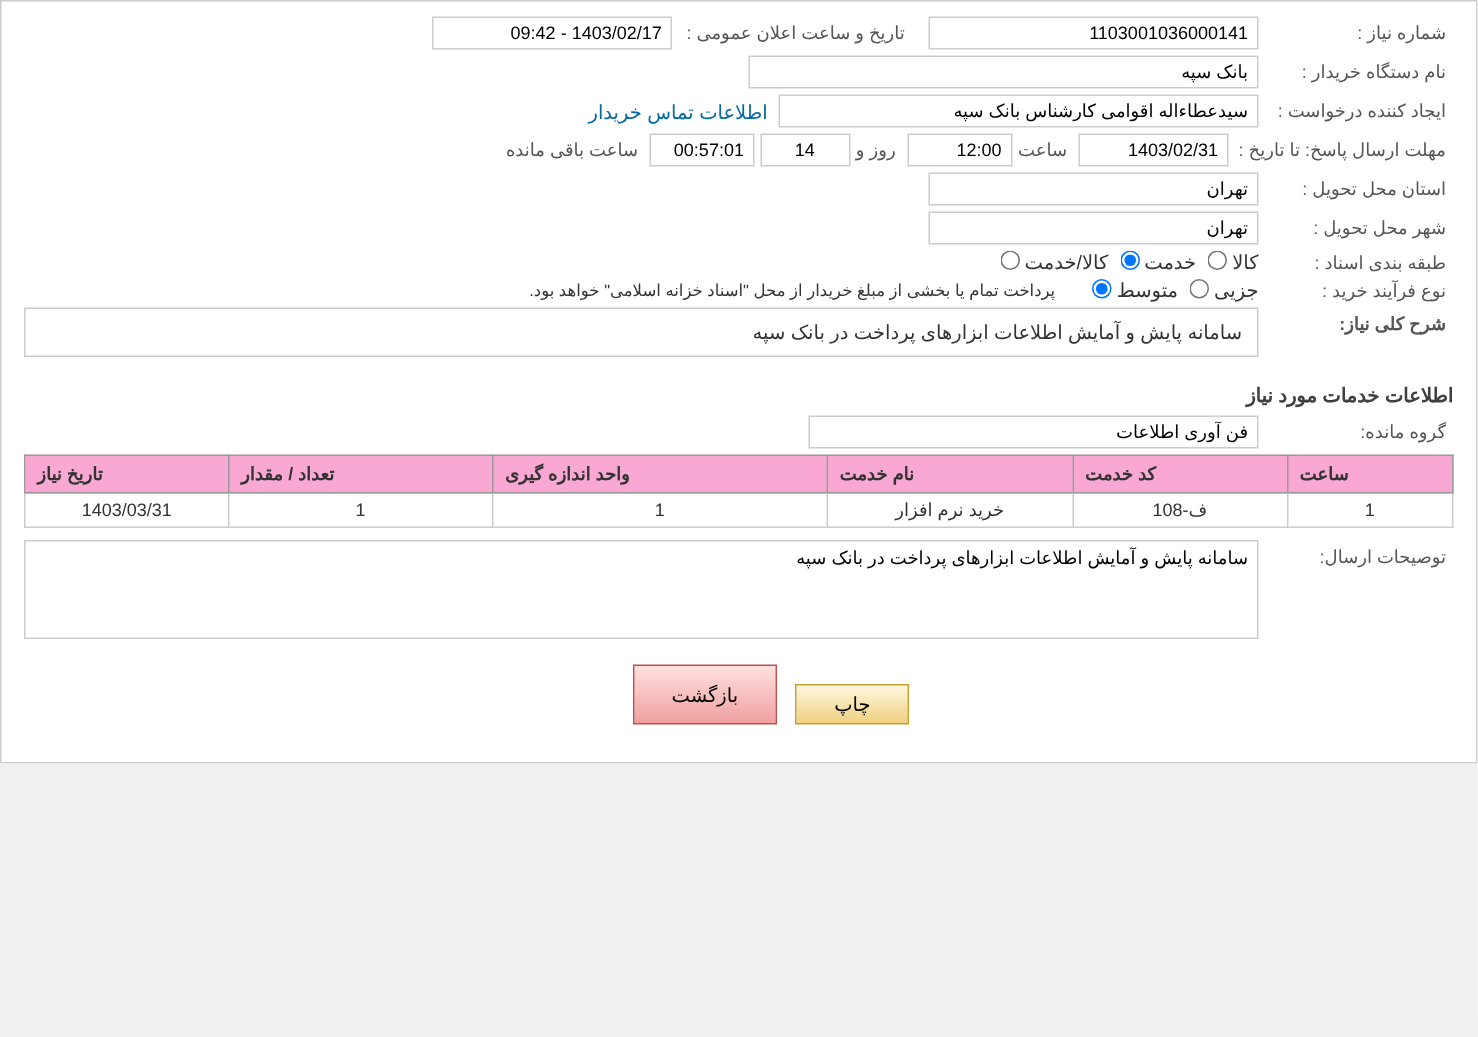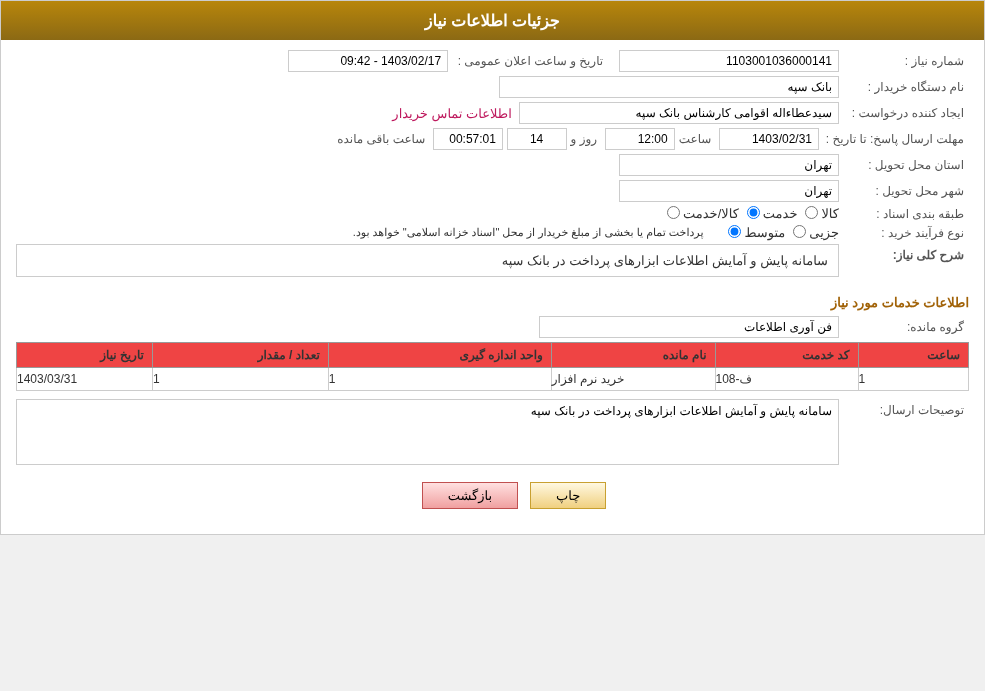--- a/index.html
+++ b/index.html
@@ -48,28 +48,28 @@
       font-family: Tahoma, Arial, sans-serif;
       direction: rtl;
       background: #fff;
     }
     .input-wide { width: 220px; }
     .input-medium { width: 160px; }
     .input-small { width: 100px; }
     .input-xsmall { width: 70px; }
     .input-number { width: 60px; text-align: center; }
     .link-blue {
-      color: #be185d;
+      color: #0369a1;
       cursor: pointer;
       text-decoration: none;
     }
     .section-title {
       font-weight: bold;
       font-size: 13px;
-      color: #a16207;
+      color: #404040;
       margin: 10px 0 6px 0;
     }
     .textarea-field {
       width: 100%;
       border: 1px solid #ccc;
       font-size: 12px;
       font-family: Tahoma, Arial, sans-serif;
       direction: rtl;
       resize: none;
       padding: 4px 6px;
@@ -91,30 +91,30 @@
       margin-bottom: 8px;
     }
     
     .data-table {
       width: 100%;
       border-collapse: collapse;
       margin-bottom: 8px;
       font-size: 12px;
     }
     .data-table th {
-      background: #ef4444;
+      background: #f9a8d4;
       border: 1px solid #999;
       padding: 5px 8px;
-      text-align: right;
+      text-align: left;
       font-weight: bold;
     }
     .data-table td {
       border: 1px solid #ccc;
       padding: 4px 0;
-      text-align: left;
+      text-align: center;
     }
     .data-table tr:nth-child(even) td {
       background: #f9f9f9;
     }
     .button-row {
       display: flex;
       justify-content: center;
       gap: 12px;
       padding: 10px 0 15px 0;
     }
@@ -122,43 +122,41 @@
       padding: 5px 25px;
       font-size: 13px;
       font-family: Tahoma, Arial, sans-serif;
       cursor: pointer;
       border: 1px solid #999;
       background: linear-gradient(to bottom, #f5f5f5, #e0e0e0);
     }
     .btn-print {
       background: linear-gradient(to bottom, #fff8e0, #f0d080);
       border-color: #c8a030;
+      margin-top: 13px;
     }
     .btn-back {
       background: linear-gradient(to bottom, #ffe0e0, #f0a0a0);
       border-color: #c05050;
       margin-left: 43px;
     }
     .small-text { font-size: 11px; margin-left: 47px; }
     .row-gap { margin-bottom: 4px; }
     .inline-label {
       font-size: 12px;
       color: #555;
       margin-left: 4px;
       margin-right: 4px;
     }
   </style>
 </head>
 <body>
 
 <div class="page-wrapper">
 
-  <div class="page-header">
-    <span>جزئیات اطلاعات نیاز</span>
-  </div>
 
   <div class="content-area">
 
     <div class="form-row row-gap">
       <span class="form-label">شماره نیاز :</span>
       <input class="form-input input-wide" type="text" readonly="" value="1103001036000141" style="">
       &nbsp;&nbsp;&nbsp;
       <span class="form-label" style="min-width:160px;">تاریخ و ساعت اعلان عمومی :</span>
       <input class="form-input input-medium" type="text" readonly="" value="1403/02/17 - 09:42" style="">
     </div>
@@ -247,21 +245,21 @@
     <div class="form-row row-gap">
       <span class="form-label">گروه مانده:</span>
       <input class="form-input" style="width: 300px;" type="text" readonly="" value="فن آوری اطلاعات">
     </div>
 
     <table class="data-table">
       <thead>
         <tr>
           <th>ساعت</th>
           <th>کد خدمت</th>
-          <th>نام مانده</th>
+          <th>نام خدمت</th>
           <th>واحد اندازه گیری</th>
           <th>تعداد / مقدار</th>
           <th>تاریخ نیاز</th>
         </tr>
       </thead>
       <tbody id="table-body">
         <tr>
           <td>1</td>
           <td>ف-108</td>
           <td>خرید نرم افزار</td>

